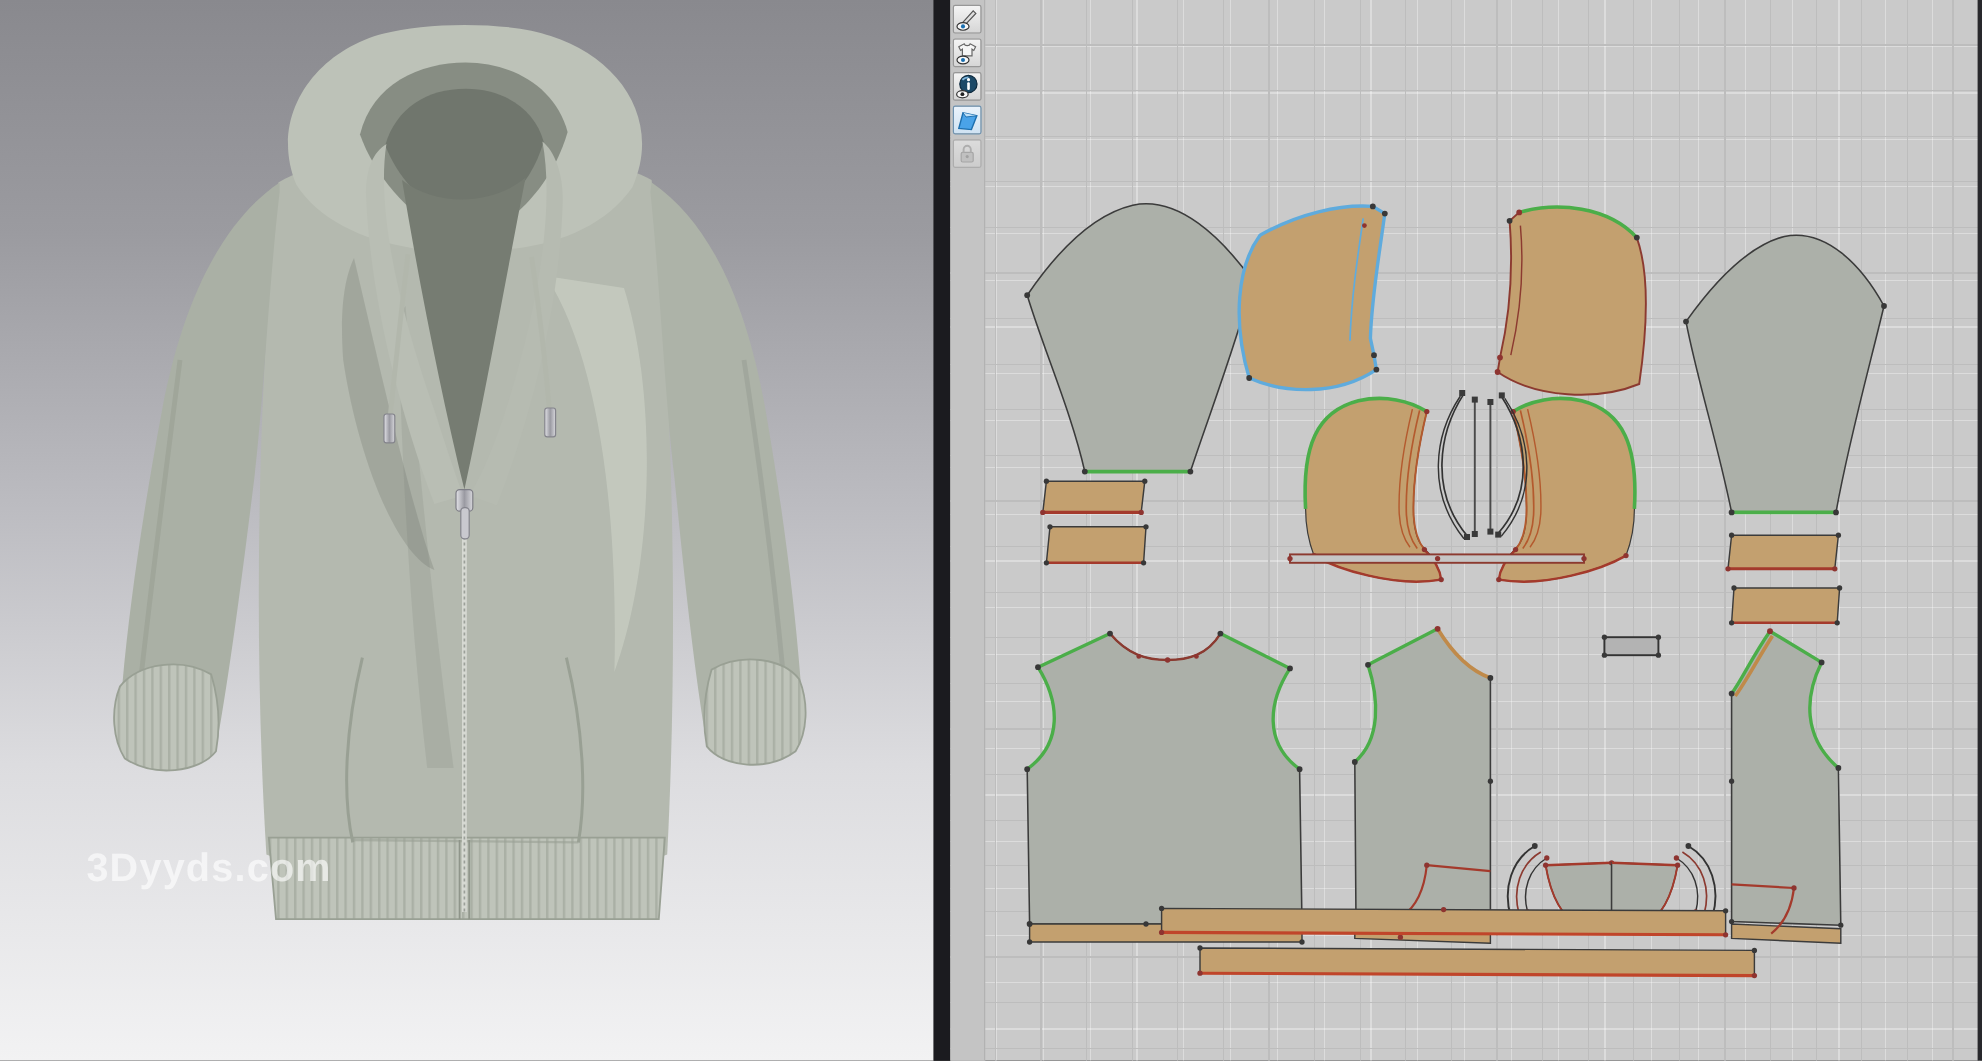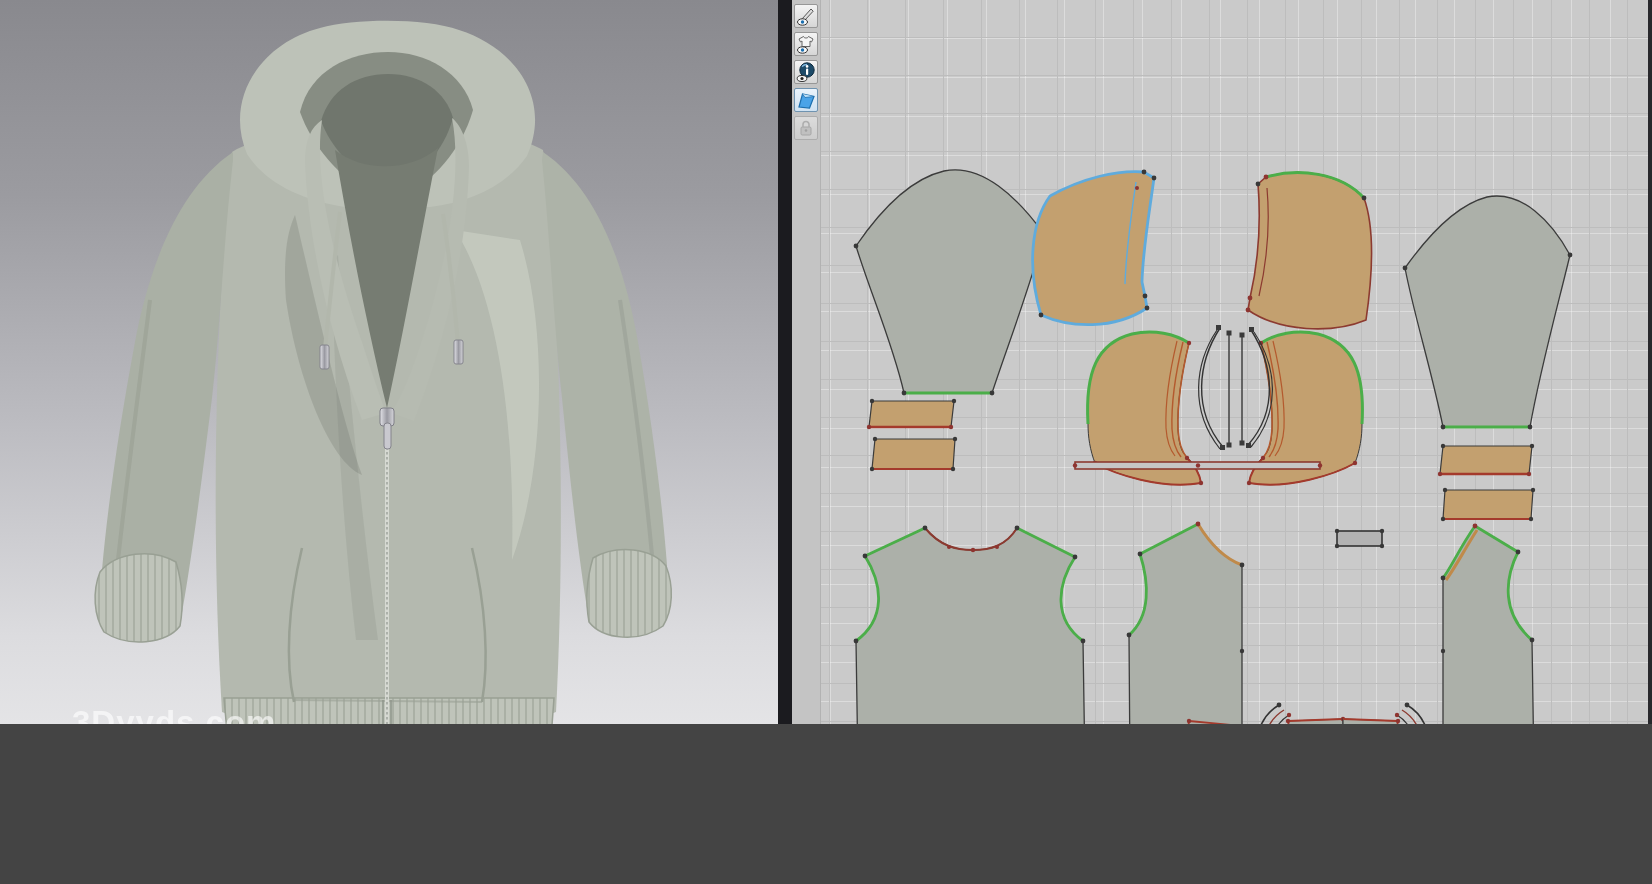--- a/index.html
+++ b/index.html
@@ -1,16 +1,16 @@
 <!DOCTYPE html>
 <html><head>
 <meta charset="utf-8">
 <style>
   html,body{margin:0;padding:0;background:#444;}
-  .app{position:relative;width:1652px;height:724px;overflow:hidden;
+  .app{position:relative;width:1652px;height:884px;overflow:hidden;
        font-family:"Liberation Sans",sans-serif;}
 
   
   .vp3d{position:absolute;left:0;top:0;width:778px;height:884px;
         background:linear-gradient(180deg,#89898e 0%,#9b9ba0 22%,#bcbcc1 48%,#dcdcdf 72%,#f2f2f3 100%);}
   .watermark{position:absolute;left:72px;top:704px;font-size:33px;font-weight:bold;
              letter-spacing:1px;color:rgba(255,255,255,0.62);user-select:none;}
 
   
   .divider{position:absolute;left:778px;top:0;width:14px;height:884px;background:#1b1b1f;}

